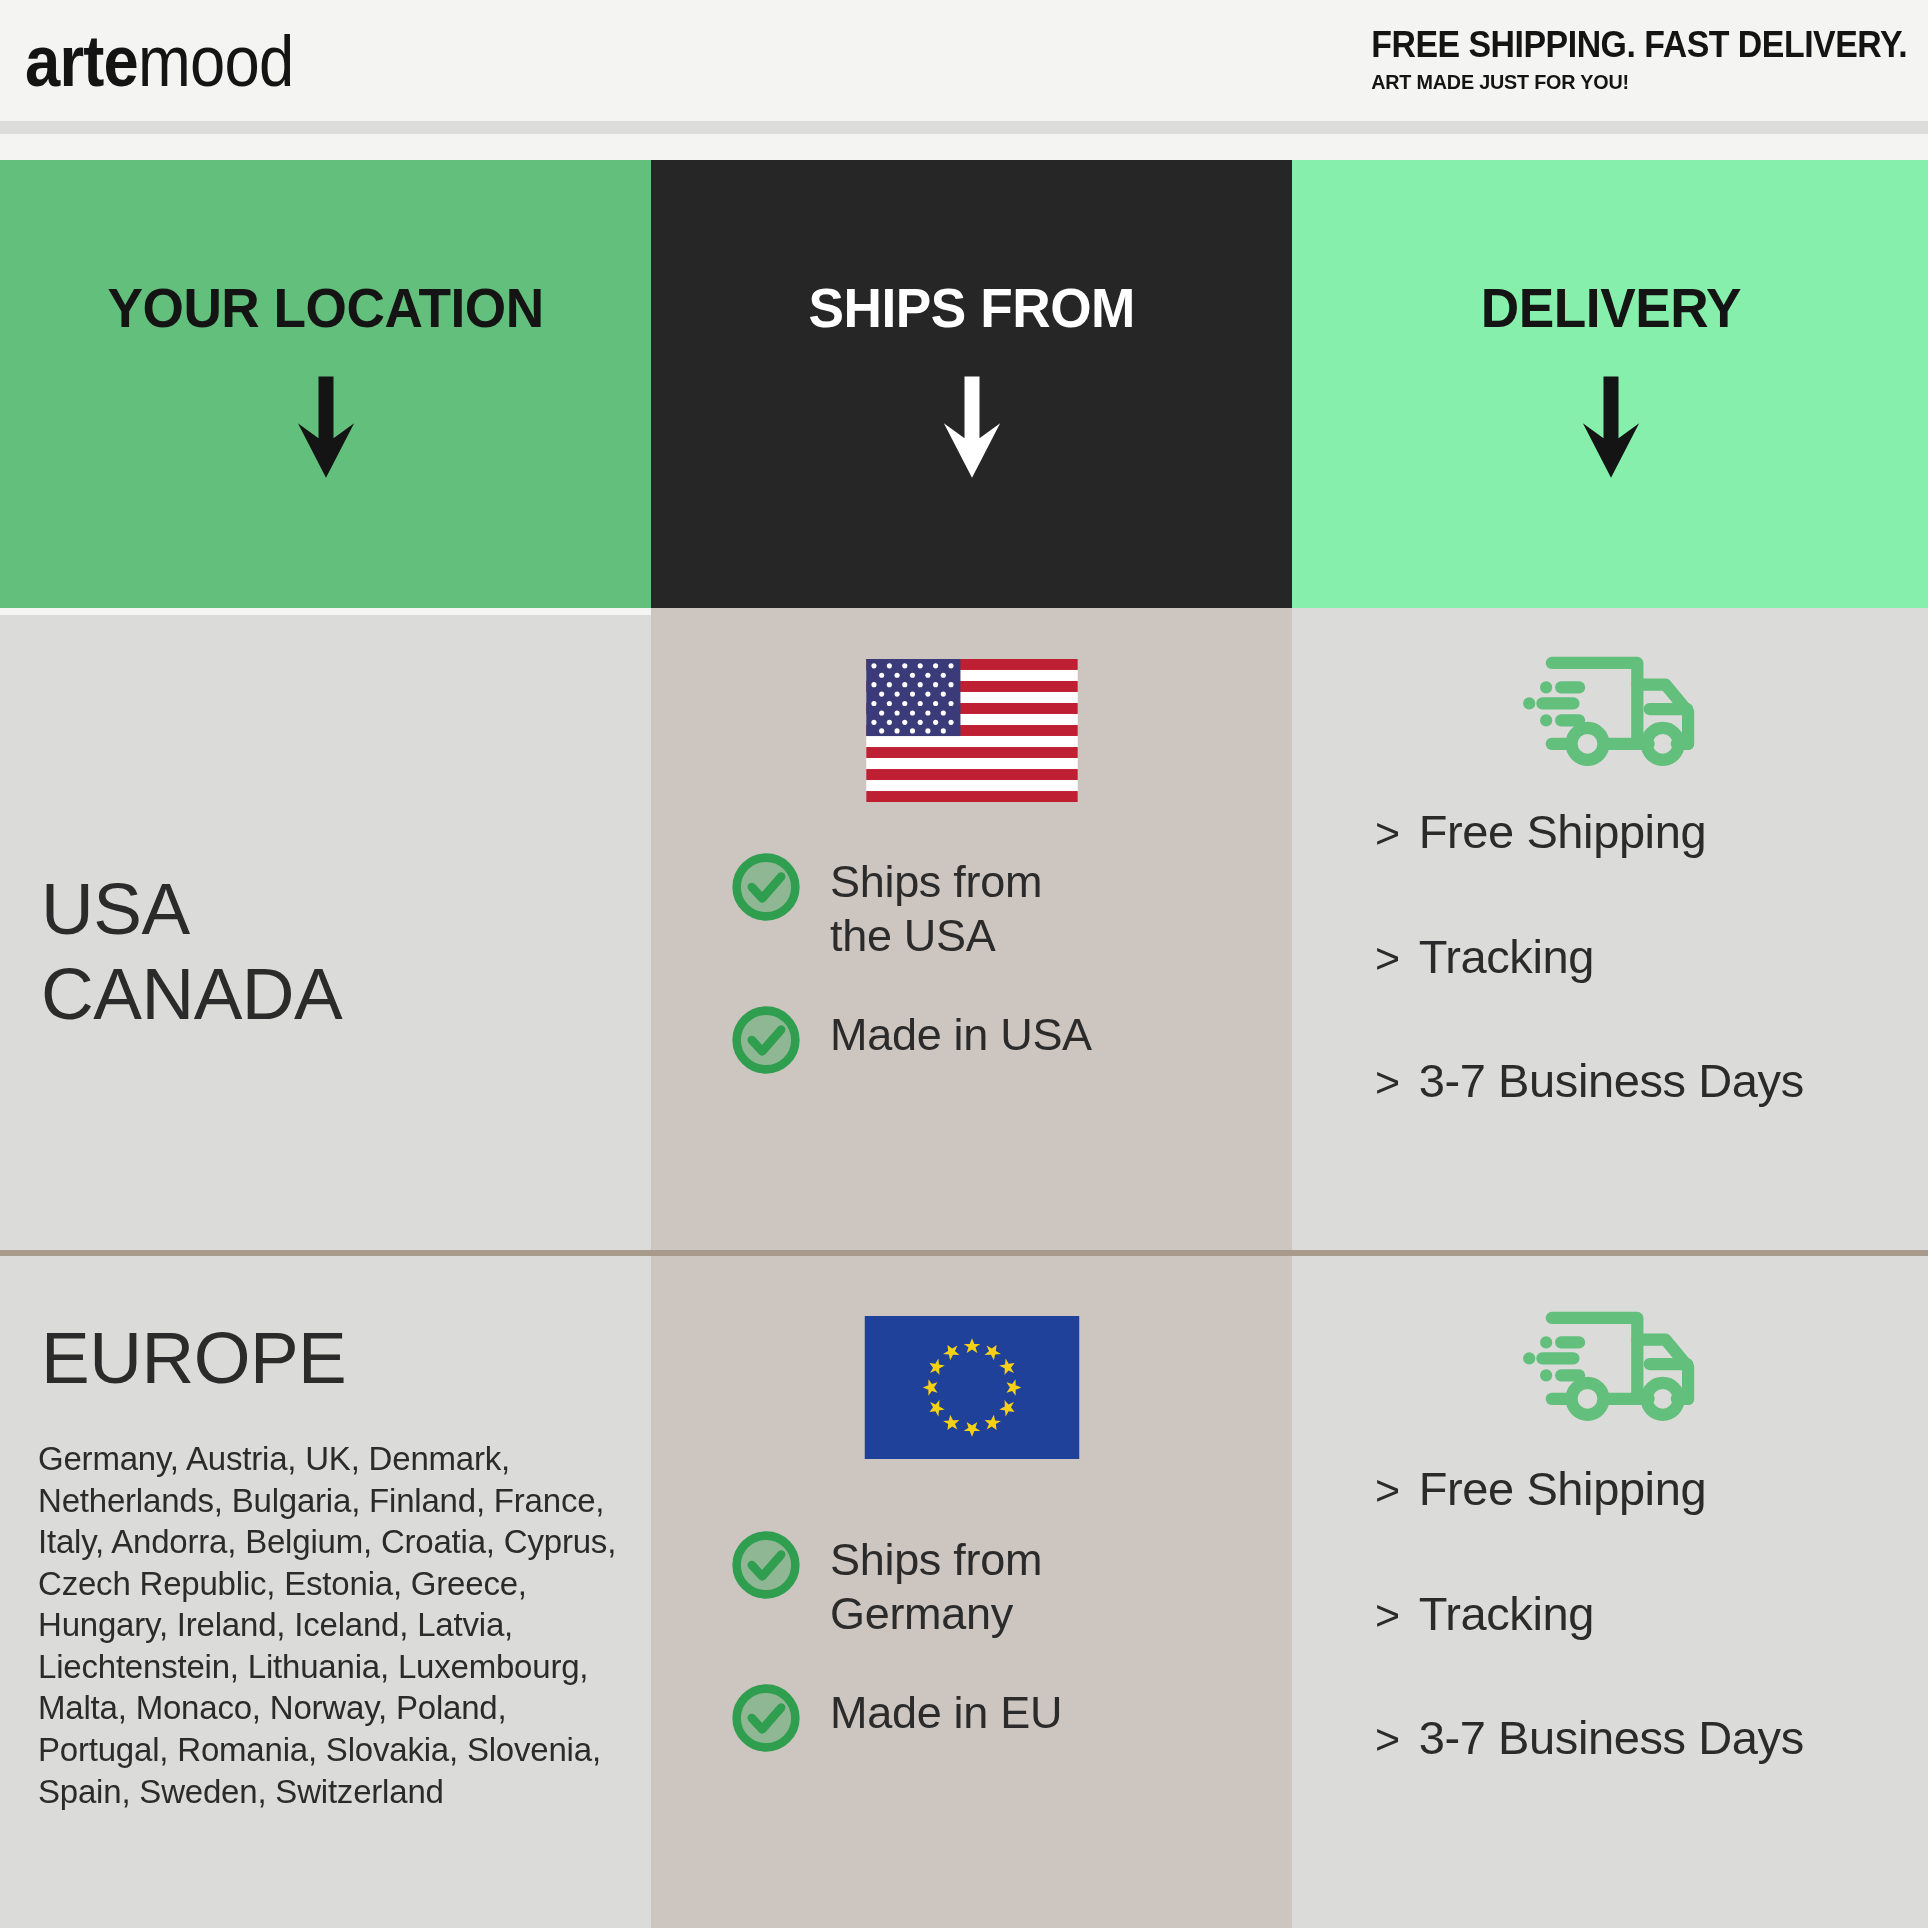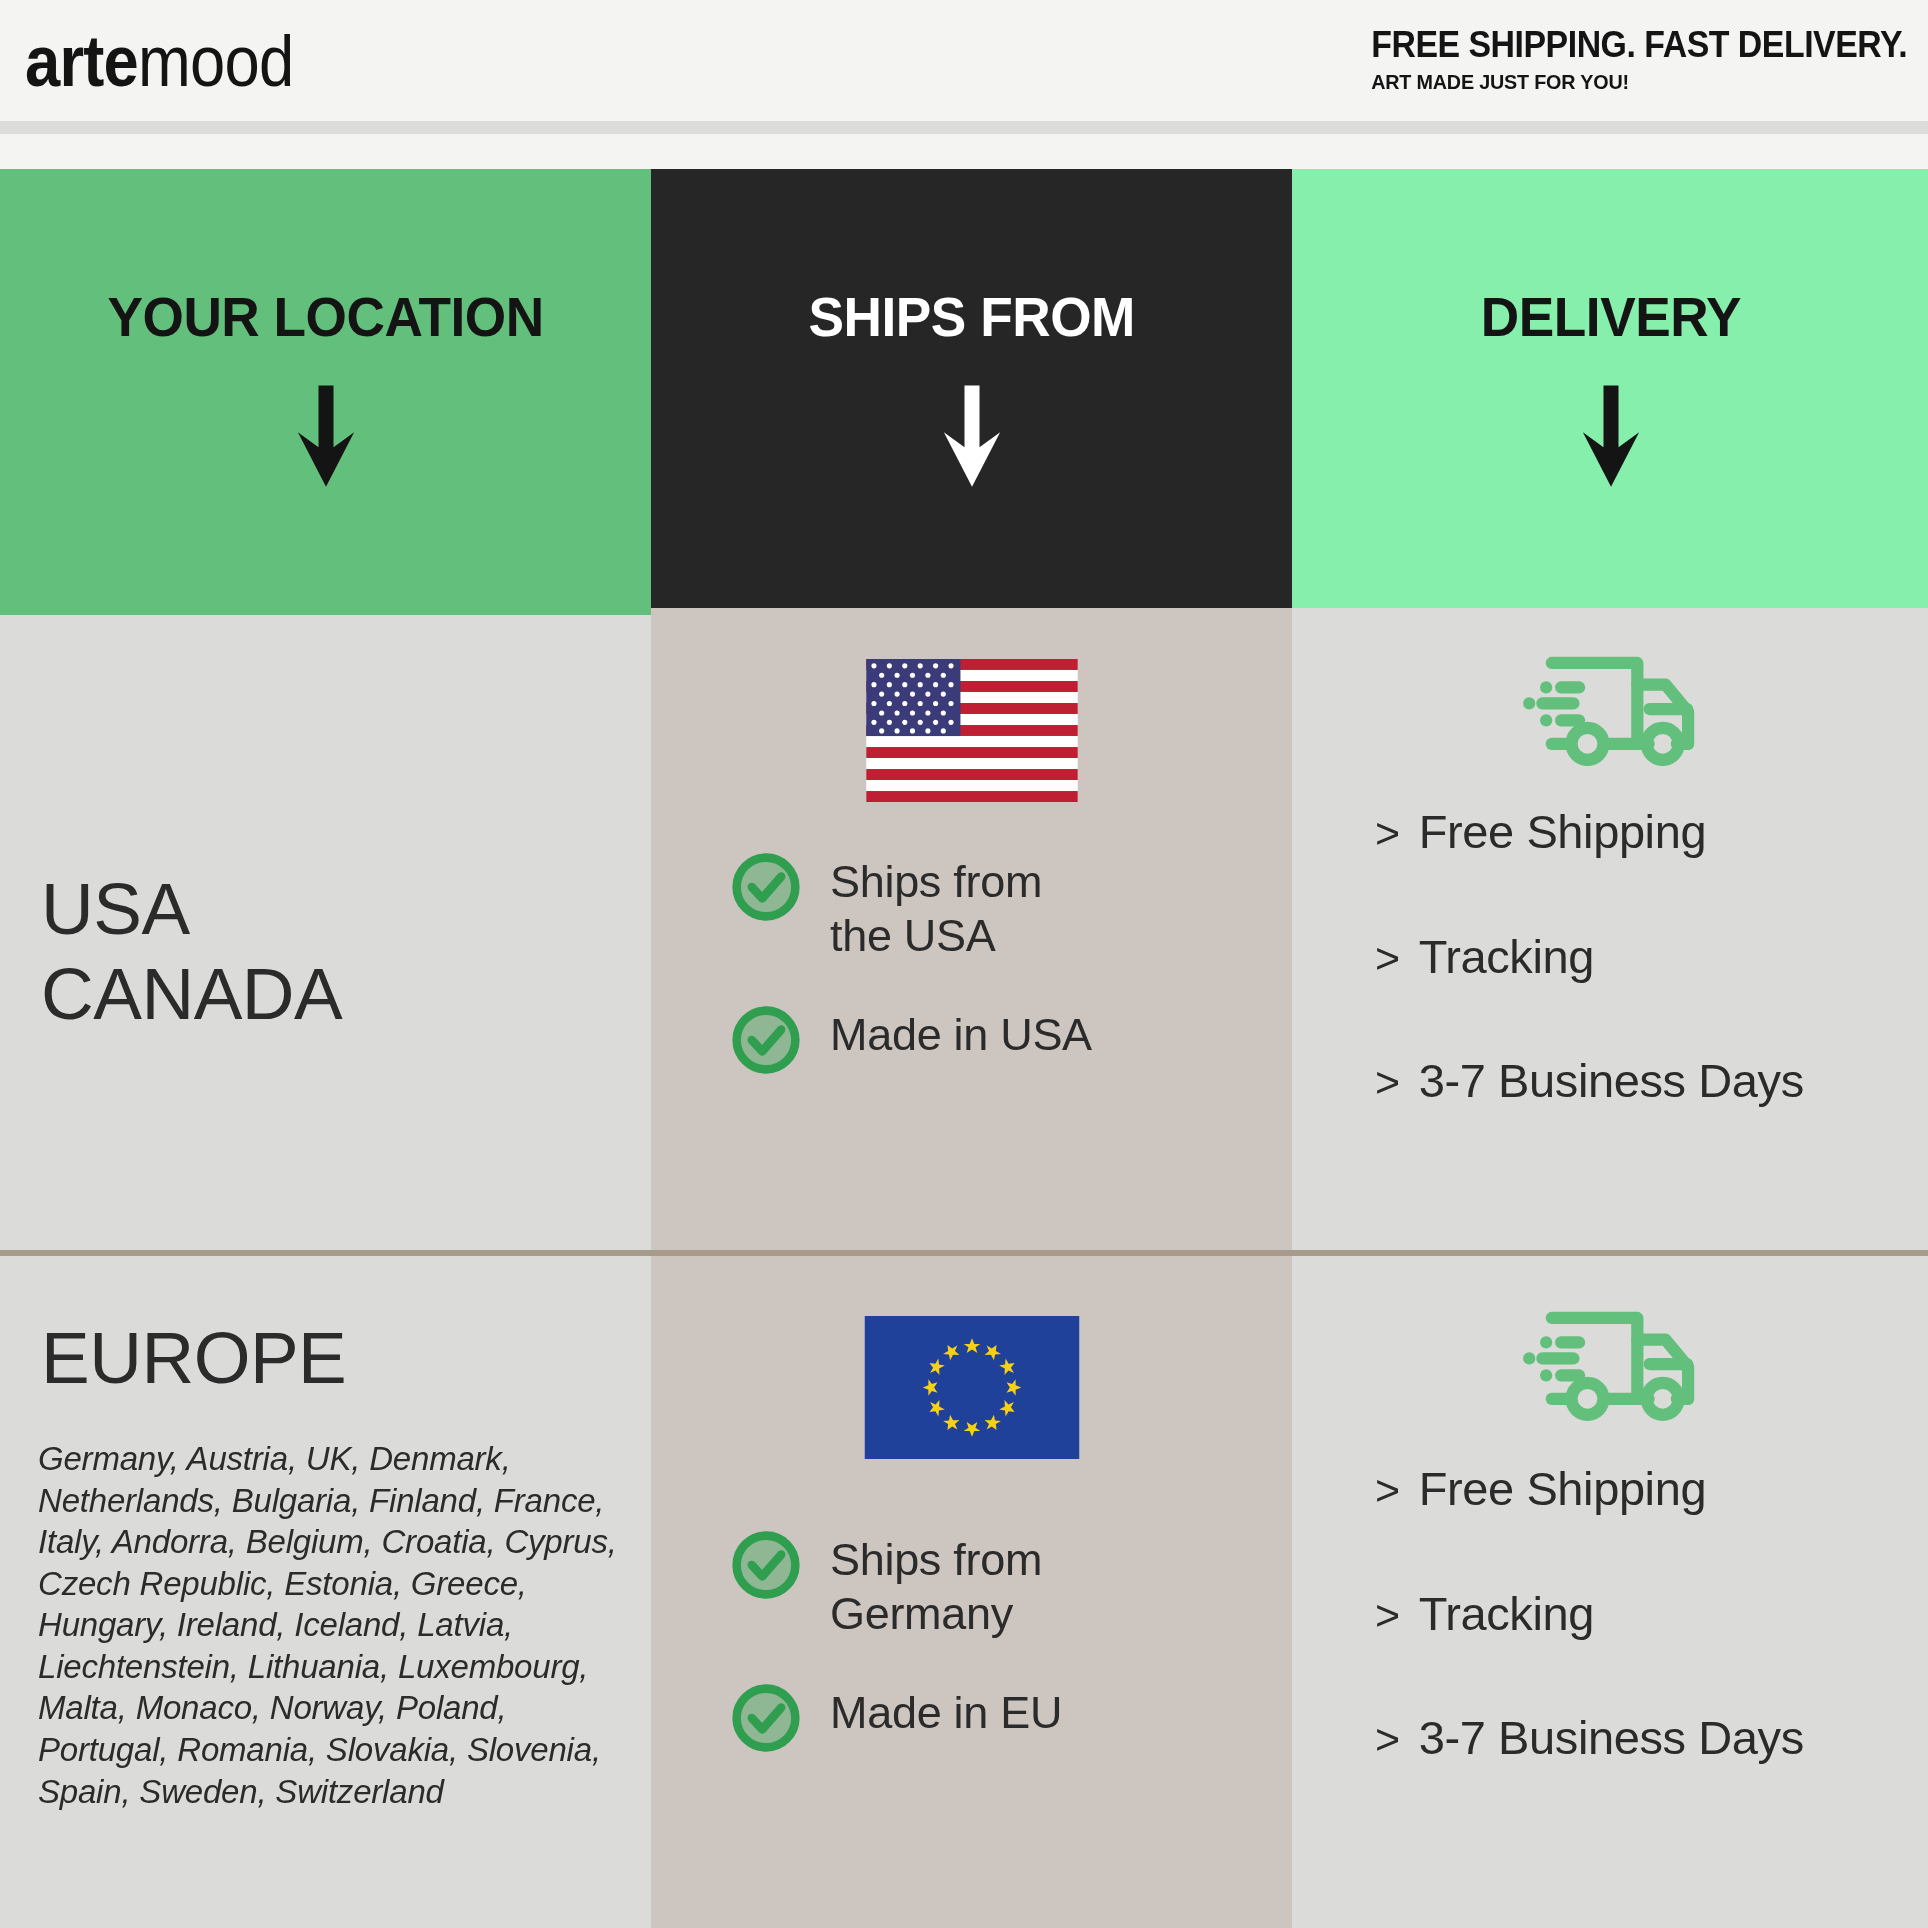--- a/index.html
+++ b/index.html
@@ -76,21 +76,21 @@
   .brand-rule {
     position: absolute;
     left: 0; top: 121px;
     width: 1928px; height: 13px;
     background: #dcdcda;
   }
 
   
   .headband {
     position: absolute;
-    left: 0; top: 169px;
+    left: 0; top: 160px;
     width: 1928px; height: 448px;
   }
   .hcell {
     position: absolute;
     top: 0; height: 448px;
     display: flex;
     flex-direction: column;
     align-items: center;
   }
   .hcell.left   { left: 0;     width: 651px;  background: #63c07c; }
@@ -147,21 +147,20 @@
 
   .country-list {
     position: absolute;
     left: 38px;
     top: 823px;
     width: 584px;
     font-size: 33px;
     line-height: 1.26;
     color: #2b2b2b;
     letter-spacing: -0.2px;
-    font-style: italic;
   }
 
   
   .flag-box { position: absolute; left: 0; width: 641px; display: flex; justify-content: center; }
   .flag-box.usa { top: 51px; }
   .flag-box.eu  { top: 708px; }
 
   .check-list { position: absolute; left: 79px; width: 527px; }
   .check-list.usa { top: 243px; }
   .check-list.eu  { top: 921px; }

